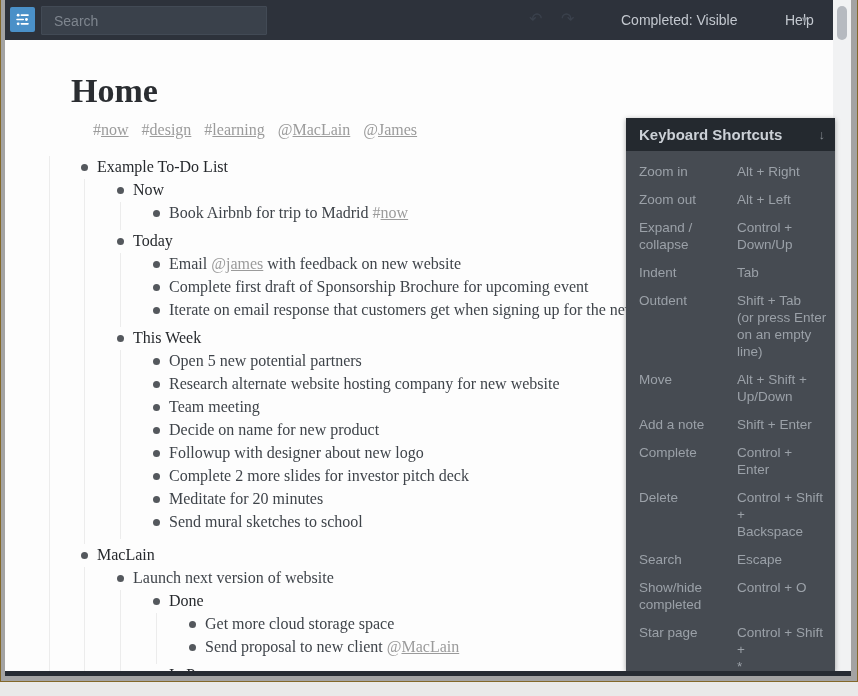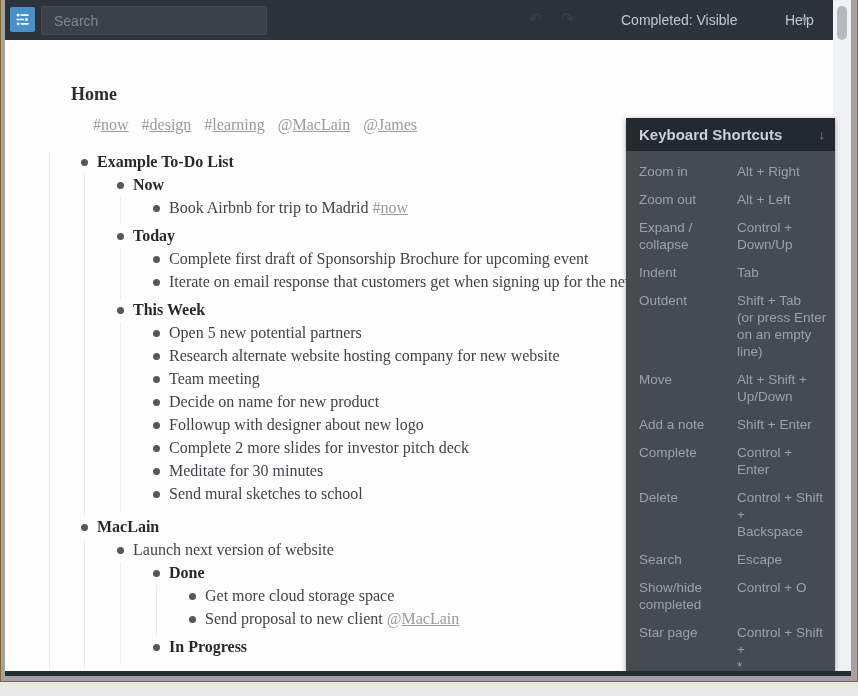--- a/index.html
+++ b/index.html
@@ -33,33 +33,33 @@
   .tb-item { position:absolute; top:12px; color:#c3c8cf; font-size:14px; cursor:pointer; }
   .tb-completed { left:616px; }
   .tb-help { left:743px;margin-left:37px; }
   .tb-chevron { position:absolute; left:797px; top:13px; color:#878d95; font-size:11px; }
   
   .scrollbar { position:absolute; top:0; right:0; bottom:5px; width:18px; background:#f1f2f3; z-index:4; }
   .scroll-thumb { position:absolute; top:6px; left:4px; width:10px; height:34px; border-radius:5px; background:#b6bac0; }
   
   .content { position:absolute; left:0; top:40px; right:18px; bottom:0; overflow:hidden;
     font-family:"Liberation Serif", serif; }
-  .page-title { margin:44px 0 0 66px; font-size:18px; font-weight:bold; color:#2a2d31; }
+  .page-title { margin:32px 0 0 66px; font-size:34px; font-weight:bold; color:#2a2d31; }
   .page-tags { margin:11px 0 0 88px; font-size:16px; color:#9b9b9b; }
   .page-tags .tag { margin-right:9px; cursor:pointer; }
   .tag { color:#9b9b9b; text-decoration:none; white-space:nowrap; }
   .tag .u { text-decoration:underline; }
   
   .outline { margin:17px 0 0 44px; border-left:1px solid #ececec; padding-left:31px; }
   .o-row { display:flex; align-items:flex-start; line-height:22px; margin-bottom:1px; cursor:text; }
   .o-bullet { flex:0 0 16px; cursor:pointer; }
   .o-bullet::before { content:""; display:block; width:7px; height:7px; border-radius:50%;
     background:#54585d; margin-top:8px; }
   .o-text { white-space:nowrap; font-size:16px; color:#3f444a; }
-  .o-node.bold > .o-row > .o-text { font-weight:bold; color:#26292d; }
+  .o-node.bold > .o-row > .o-text { font-weight:normal; color:#26292d; }
   .o-children { margin-left:3px; border-left:1px solid #ececec; padding-left:32px; padding-bottom:5px; }
   
   .shortcuts { position:absolute; left:621px; top:118px; bottom:5px; width:209px; z-index:5;
     background:#464b52; box-shadow:0 1px 5px rgba(0,0,0,.35); overflow:hidden; }
   .sc-header { height:33px; background:#24292f; display:flex; align-items:center; padding:0 10px 0 13px; }
   .sc-title { flex:1; color:#ccd1d7; font-size:15px; font-weight:bold; }
   .sc-collapse { color:#858b92; font-size:13px; cursor:pointer; }
   .sc-body { padding:12px 8px 0 13px; }
   .sc-row { display:flex; margin-bottom:11px; }
   .sc-action { width:84px; margin-right:14px; white-space:pre-line; }
@@ -135,20 +135,26 @@
               </div>
               <div class="o-node bold">
                 <div class="o-row">
                   <span class="o-bullet"></span>
                   <span class="o-text">Today</span>
                 </div>
                 <div class="o-children">
                   <div class="o-node">
                     <div class="o-row">
                       <span class="o-bullet"></span>
+                      <span class="o-text">Email <span class="tag"><span>@</span><span class="u">james</span></span> with feedback on new website</span>
+                    </div>
+                  </div>
+                  <div class="o-node">
+                    <div class="o-row">
+                      <span class="o-bullet"></span>
                       <span class="o-text">Complete first draft of Sponsorship Brochure for upcoming event</span>
                     </div>
                   </div>
                   <div class="o-node">
                     <div class="o-row">
                       <span class="o-bullet"></span>
                       <span class="o-text">Iterate on email response that customers get when signing up for the news</span>
                     </div>
                   </div>
                 </div>
@@ -191,21 +197,21 @@
                   </div>
                   <div class="o-node">
                     <div class="o-row">
                       <span class="o-bullet"></span>
                       <span class="o-text">Complete 2 more slides for investor pitch deck</span>
                     </div>
                   </div>
                   <div class="o-node">
                     <div class="o-row">
                       <span class="o-bullet"></span>
-                      <span class="o-text">Meditate for 30 minutes</span>
+                      <span class="o-text">Meditate for 20 minutes</span>
                     </div>
                   </div>
                   <div class="o-node">
                     <div class="o-row">
                       <span class="o-bullet"></span>
                       <span class="o-text">Send mural sketches to school</span>
                     </div>
                   </div>
                 </div>
               </div>

